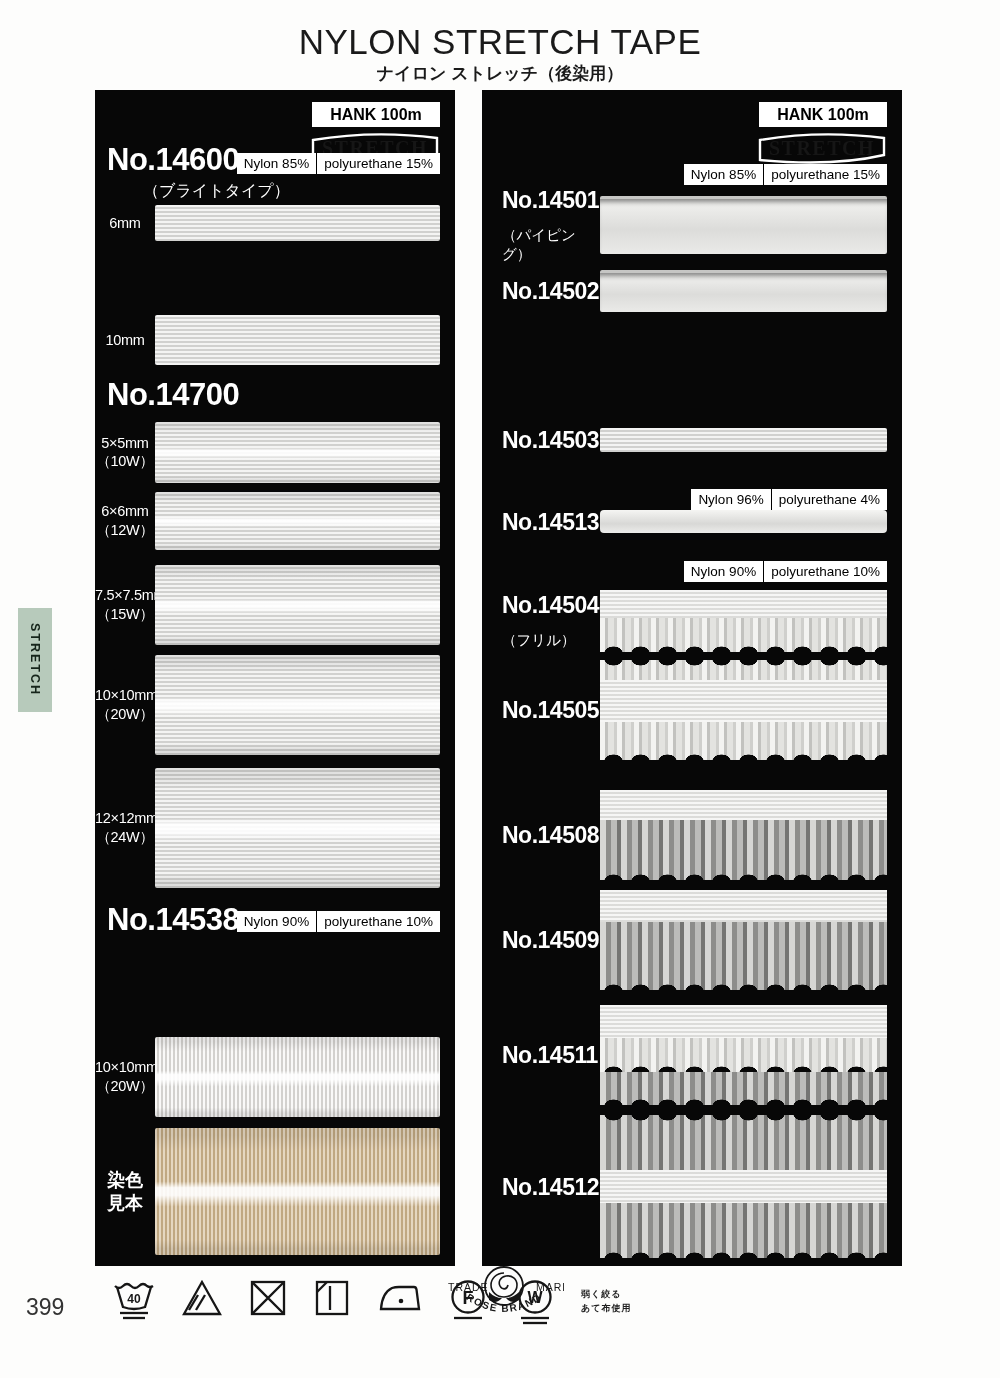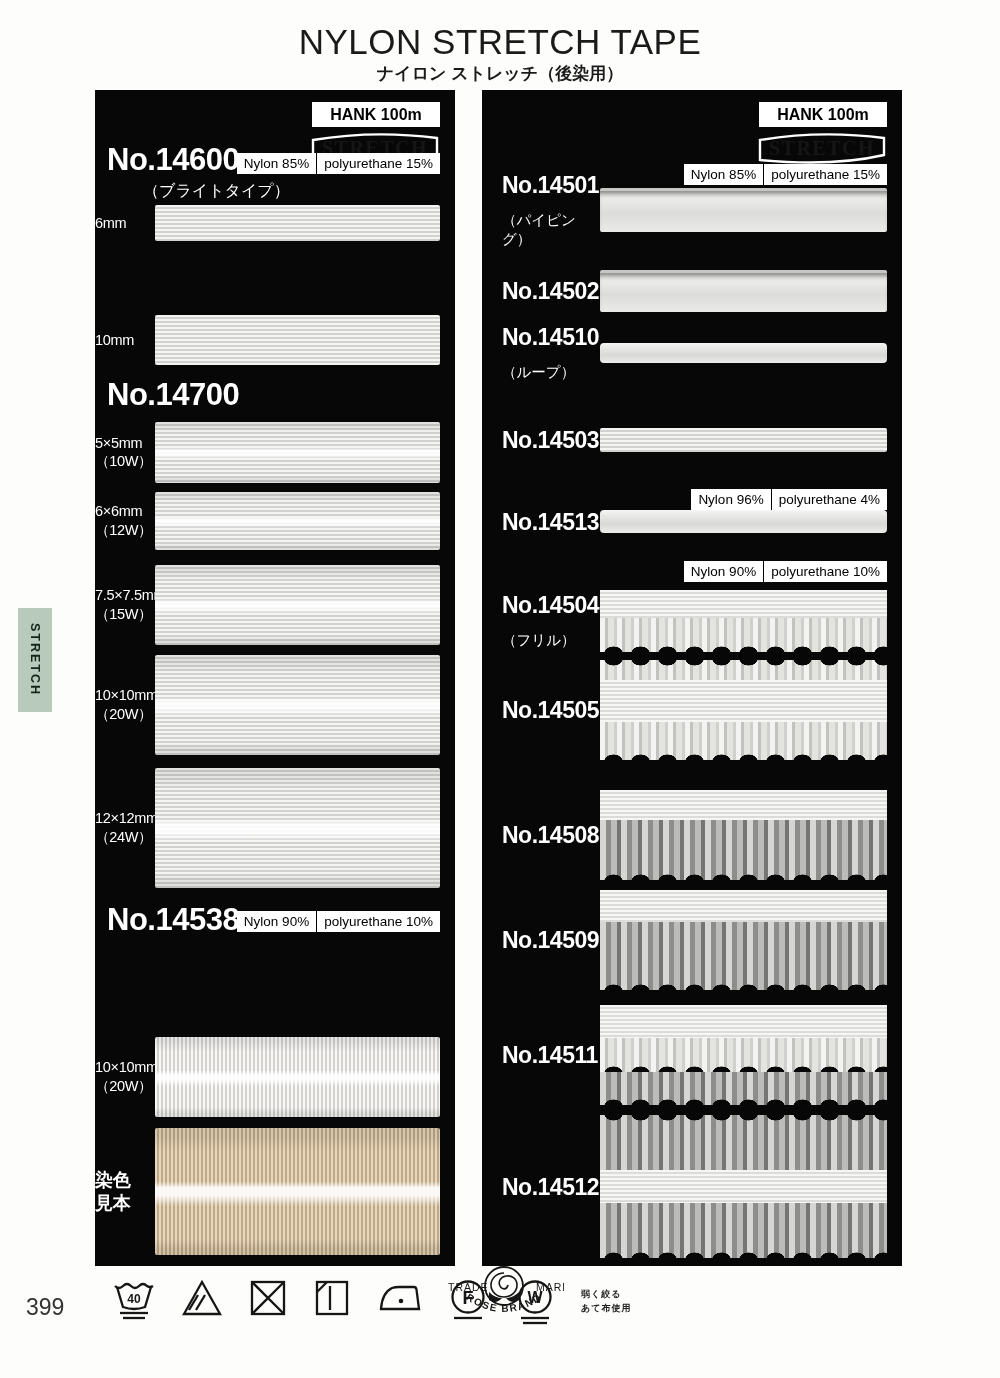--- a/index.html
+++ b/index.html
@@ -21,21 +21,21 @@
   .slogo{position:absolute;right:15px;}
   .secnum{position:absolute;color:#fff;font-weight:bold;font-size:31px;letter-spacing:-.5px;}
   .secsub{position:absolute;color:#fff;font-size:16px;}
   .comp{position:absolute;display:flex;background:#fff;}
   .comp span{display:block;background:#fff;color:#000;font-size:13.5px;
     padding:3px 7px;white-space:nowrap;}
   .comp span + span{border-left:1px solid #000;}
   
   .lrow,.rrow{position:absolute;left:0;right:0;}
   .lrow .lbl{position:absolute;left:0;width:60px;top:50%;transform:translateY(-50%);
-    text-align:left;color:#fff;font-size:14.5px;letter-spacing:-.3px;line-height:1.3;}
+    text-align:center;color:#fff;font-size:14.5px;letter-spacing:-.3px;line-height:1.3;}
   .lrow .sw{position:absolute;left:60px;right:15px;top:0;bottom:0;}
   .rrow .rlbl{position:absolute;left:20px;width:96px;top:50%;transform:translateY(-50%);
     color:#fff;}
   .rrow .rnum{font-size:23px;font-weight:bold;letter-spacing:-.5px;}
   .rrow .rsub{font-size:14.5px;margin-top:12px;}
   .rrow .sw{position:absolute;left:118px;right:15px;top:0;bottom:0;}
   
   .tape{position:relative;border-radius:2px;}
   .tex-h{background-color:#e4e4e2;
     background-image:repeating-linear-gradient(180deg,rgba(255,255,255,.6) 0 2px,rgba(110,110,108,.16) 2px 4px);}
@@ -174,42 +174,35 @@
   <div class="hank" style="top:12px">HANK 100m</div>
   <svg class="slogo" style="top:41px" width="130" height="34" viewBox="0 0 130 34">
     <path d="M3,9 C45,2 88,2 127,7 L127,24 C88,33 45,33 3,29 Z" fill="#070707" stroke="#fff" stroke-width="2.4"></path>
     <text class="serif" x="65" y="24" text-anchor="middle" font-size="20" font-weight="bold" fill="#ffffff" letter-spacing="1.5">STRETCH</text>
   </svg>
   <div class="comp" style="top:74px;right:15px">
     <span>Nylon 85%</span>
     <span>polyurethane 15%</span>
   </div>
 
-  <div class="rrow" style="top:98px;height:44px">
+  <div class="rrow" style="top:106px;height:58px">
     <div class="rlbl">
       <div class="rnum">No.14501</div>
       <div class="rsub">（パイピング）</div>
     </div>
     <div class="sw tape t-smooth pip"></div>
   </div>
 
   <div class="rrow" style="top:180px;height:42px">
     <div class="rlbl">
       <div class="rnum">No.14502</div>
     </div>
     <div class="sw tape t-smooth pip"></div>
   </div>
 
-  <div class="rrow" style="top:250px;height:26px">
-    <div class="rlbl">
-      <div class="rnum">No.14510</div>
-      <div class="rsub">（ループ）</div>
-    </div>
-    <div class="sw tape thin" style="top:3px;bottom:3px"></div>
-  </div>
 
   <div class="rrow" style="top:338px;height:24px">
     <div class="rlbl">
       <div class="rnum">No.14503</div>
     </div>
     <div class="sw tape tex-h"></div>
   </div>
 
   <div class="comp" style="top:399px;right:15px">
     <span>Nylon 96%</span>

